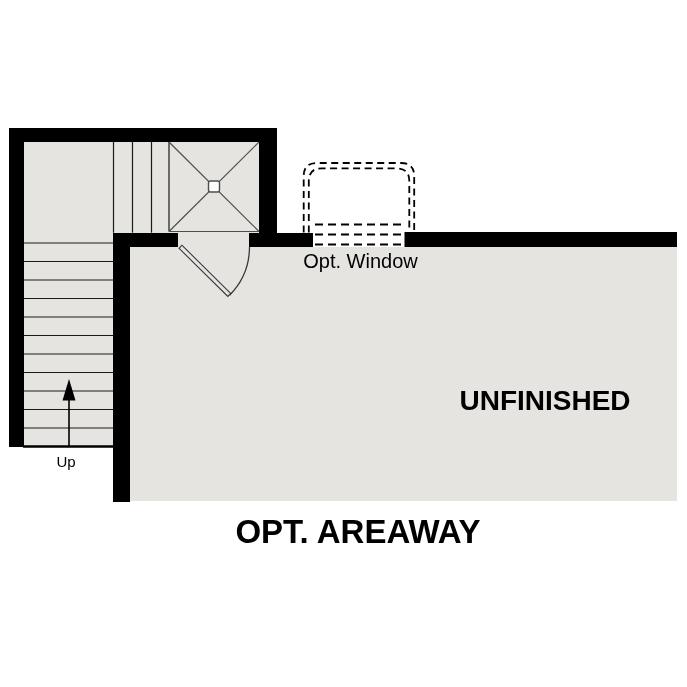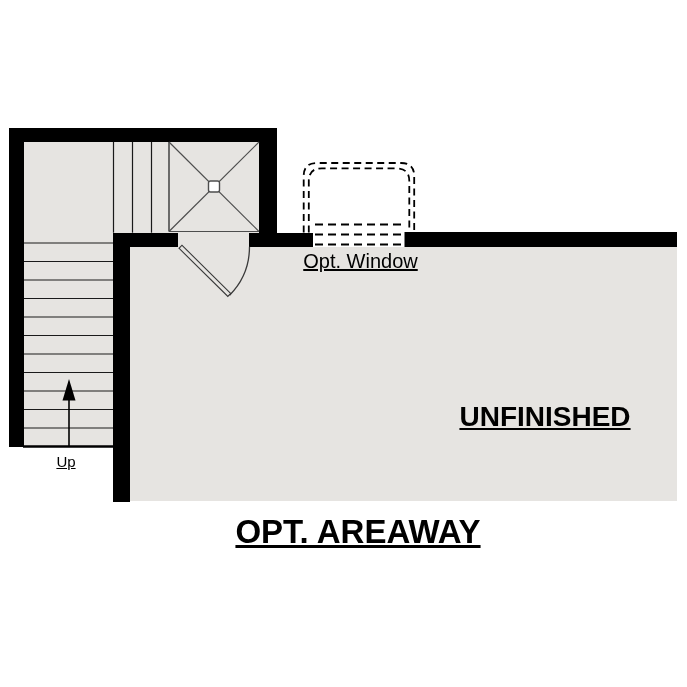--- a/index.html
+++ b/index.html
@@ -28,24 +28,24 @@
   .w-top-b{left:249px;top:233px;width:64px;height:14px;}
   .w-top-c{left:404px;top:232px;width:273px;height:15px;}
 
   svg.overlay{left:0;top:0;width:687px;height:687px;pointer-events:none;}
   .ln{stroke:var(--line);stroke-width:1.2;fill:none;}
   .hl{stroke:var(--hatch);stroke-width:1.2;fill:none;}
   .dl{stroke:var(--door);stroke-width:1.3;fill:none;}
   .dash-big{stroke:var(--wall);stroke-width:1.8;fill:none;stroke-dasharray:7 4.5;}
   .dash-win{stroke:var(--wall);stroke-width:2;fill:none;stroke-dasharray:8 5;}
 
-  .lbl{color:var(--text);text-align:center;white-space:nowrap;text-decoration:underline;}
+  .lbl{color:var(--text);text-align:center;white-space:nowrap;}
   .lbl-up{left:36px;top:453px;width:60px;font-size:15px;}
   .lbl-window{left:290px;top:250px;width:141px;font-size:20px;}
-  .lbl-room{left:420px;top:400px;width:250px;font-size:28px;font-weight:bold;line-height:33px;}
+  .lbl-room{left:420px;top:384px;width:250px;font-size:28px;font-weight:bold;line-height:33px;}
   .lbl-room div{position:static;}
   .lbl-title{left:208px;top:513px;width:300px;font-size:33px;font-weight:bold;}
 </style>
 </head>
 <body>
 
 <div class="plan">
 
   <div class="floor f-stair-upper"></div>
   <div class="floor f-stair-lower"></div>

